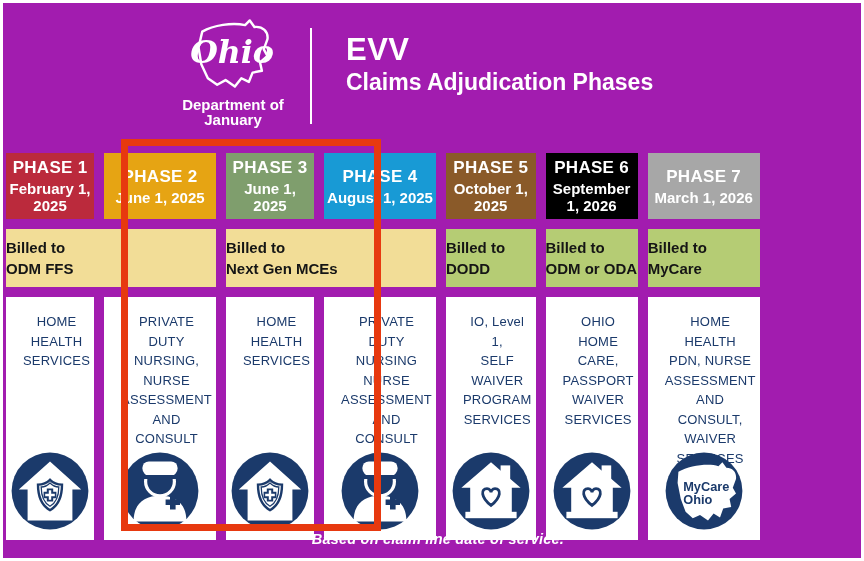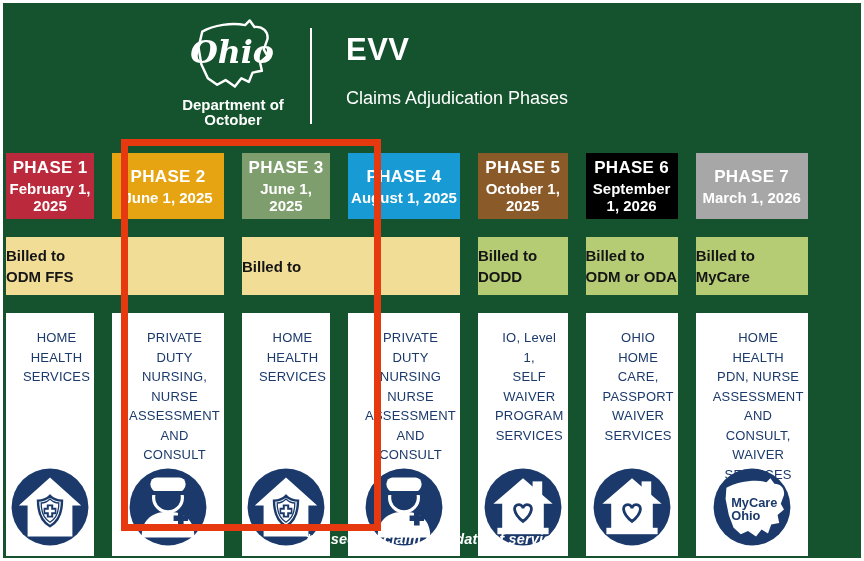--- a/index.html
+++ b/index.html
@@ -1,34 +1,34 @@
 <!DOCTYPE html>
 <html><head>
 <meta charset="utf-8">
 <style>
   html,body{margin:0;padding:0;background:#fff;}
   #canvas{
-    position:relative;width:864px;height:561px;background:#14532d;
+    position:relative;width:864px;height:561px;background:#a21caf;
     border:3px solid #fff;box-sizing:border-box;overflow:hidden;
     font-family:"Liberation Sans",sans-serif;
     outline:1px solid #b9b9b9;
   }
   
   .logo-block{position:absolute;left:160px;top:10px;width:140px;text-align:center;color:#fff;}
   .logo-block svg{display:block;margin:0 auto;}
   .dept{font-size:15px;font-weight:bold;line-height:15px;margin-top:2px;}
   .divider{position:absolute;left:307px;top:25px;width:2px;height:96px;background:#fff;}
   .title-block{position:absolute;left:343px;top:30px;color:#fff;}
   .title-main{font-size:31px;font-weight:bold;letter-spacing:.5px;line-height:34px;}
-  .title-sub{font-size:18px;font-weight:normal;line-height:30px;margin-top:16px;}
+  .title-sub{font-size:23px;font-weight:bold;line-height:30px;margin-top:0;}
   
   .grid{
     position:absolute;left:3px;top:150px;width:697px;
     display:grid;grid-template-columns:repeat(7,1fr);
-    grid-template-rows:66px 58px 243px;gap:18px;
+    grid-template-rows:66px 58px 243px;gap:10px;
   }
   .phase-head{
     display:flex;flex-direction:column;align-items:center;justify-content:center;
     color:#fff;text-align:center;gap:2px;
   }
   .phase-name{font-size:17px;font-weight:bold;letter-spacing:.3px;}
   .phase-date{font-size:15px;font-weight:bold;}
   .billed{
     display:flex;flex-direction:column;align-items:flex-start;justify-content:center;
     color:#151515;font-size:15px;font-weight:bold;line-height:21px;text-align:center;
@@ -58,21 +58,21 @@
 
 <div id="canvas">
 
   <div class="logo-block">
     <svg width="126" height="82" viewBox="0 0 126 88">
       <path d="M30,20 C42,13 62,10 76,13 L81,8 L86,15 C95,14 101,20 100,28 L96,39 L100,46 L92,53 L94,62 L84,64 L80,74 L72,70 L65,79 L55,72 L46,77 L36,70 L29,55 L26,37 Z" fill="none" stroke="#ffffff" stroke-width="2.6" stroke-linejoin="round"></path>
       <text x="62" y="54" text-anchor="middle" fill="#ffffff" font-family="DejaVu Serif, serif" font-style="italic" font-weight="bold" font-size="34">Ohio</text>
     </svg>
     <div class="dept">
       <div>Department of</div>
-      <div>October</div>
+      <div>January</div>
     </div>
   </div>
 
   <div class="divider"></div>
 
   <div class="title-block">
     <div class="title-main">EVV</div>
     <div class="title-sub">Claims Adjudication Phases</div>
   </div>
 
@@ -106,20 +106,21 @@
       <div class="phase-name">PHASE 7</div>
       <div class="phase-date">March 1, 2026</div>
     </div>
 
     <div class="billed span2" style="background: rgb(242, 221, 151);">
       <div>Billed to</div>
       <div>ODM FFS</div>
     </div>
     <div class="billed span2" style="background: rgb(242, 221, 151);">
       <div>Billed to</div>
+      <div>Next Gen MCEs</div>
     </div>
     <div class="billed" style="background: rgb(181, 204, 116);">
       <div>Billed to</div>
       <div>DODD</div>
     </div>
     <div class="billed" style="background: rgb(181, 204, 116);">
       <div>Billed to</div>
       <div>ODM or ODA</div>
     </div>
     <div class="billed" style="background: rgb(181, 204, 116);">

